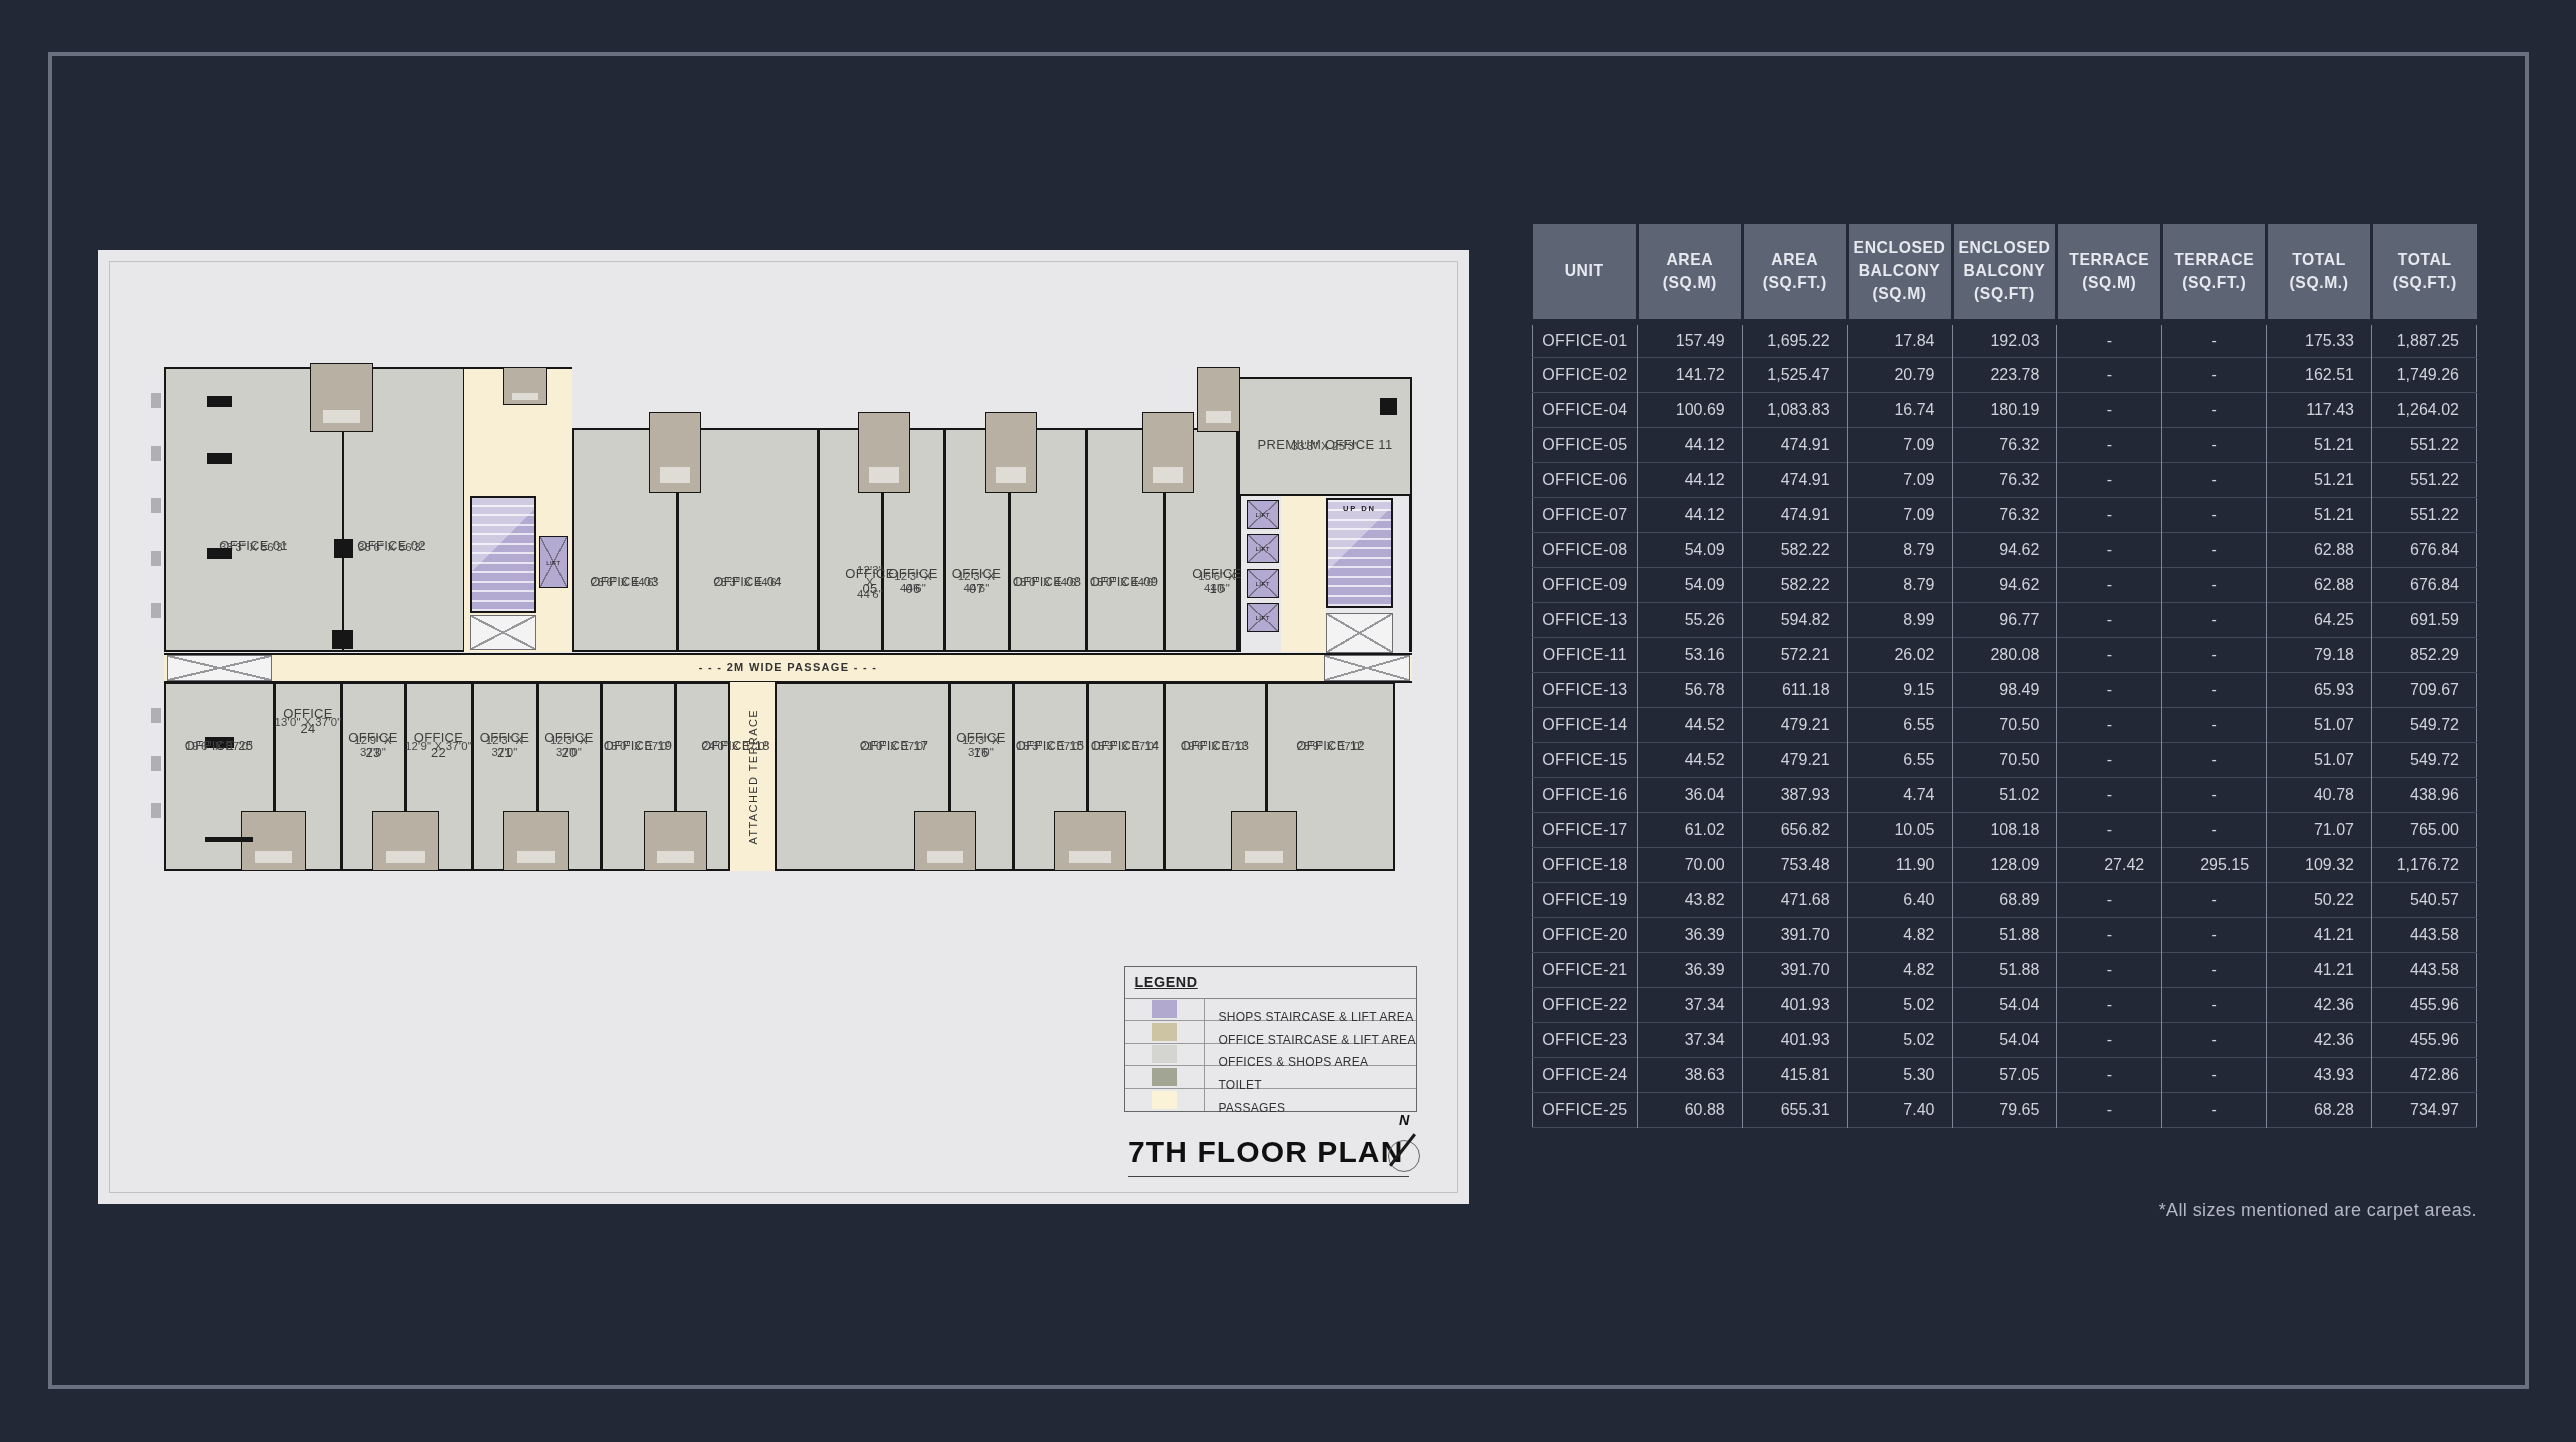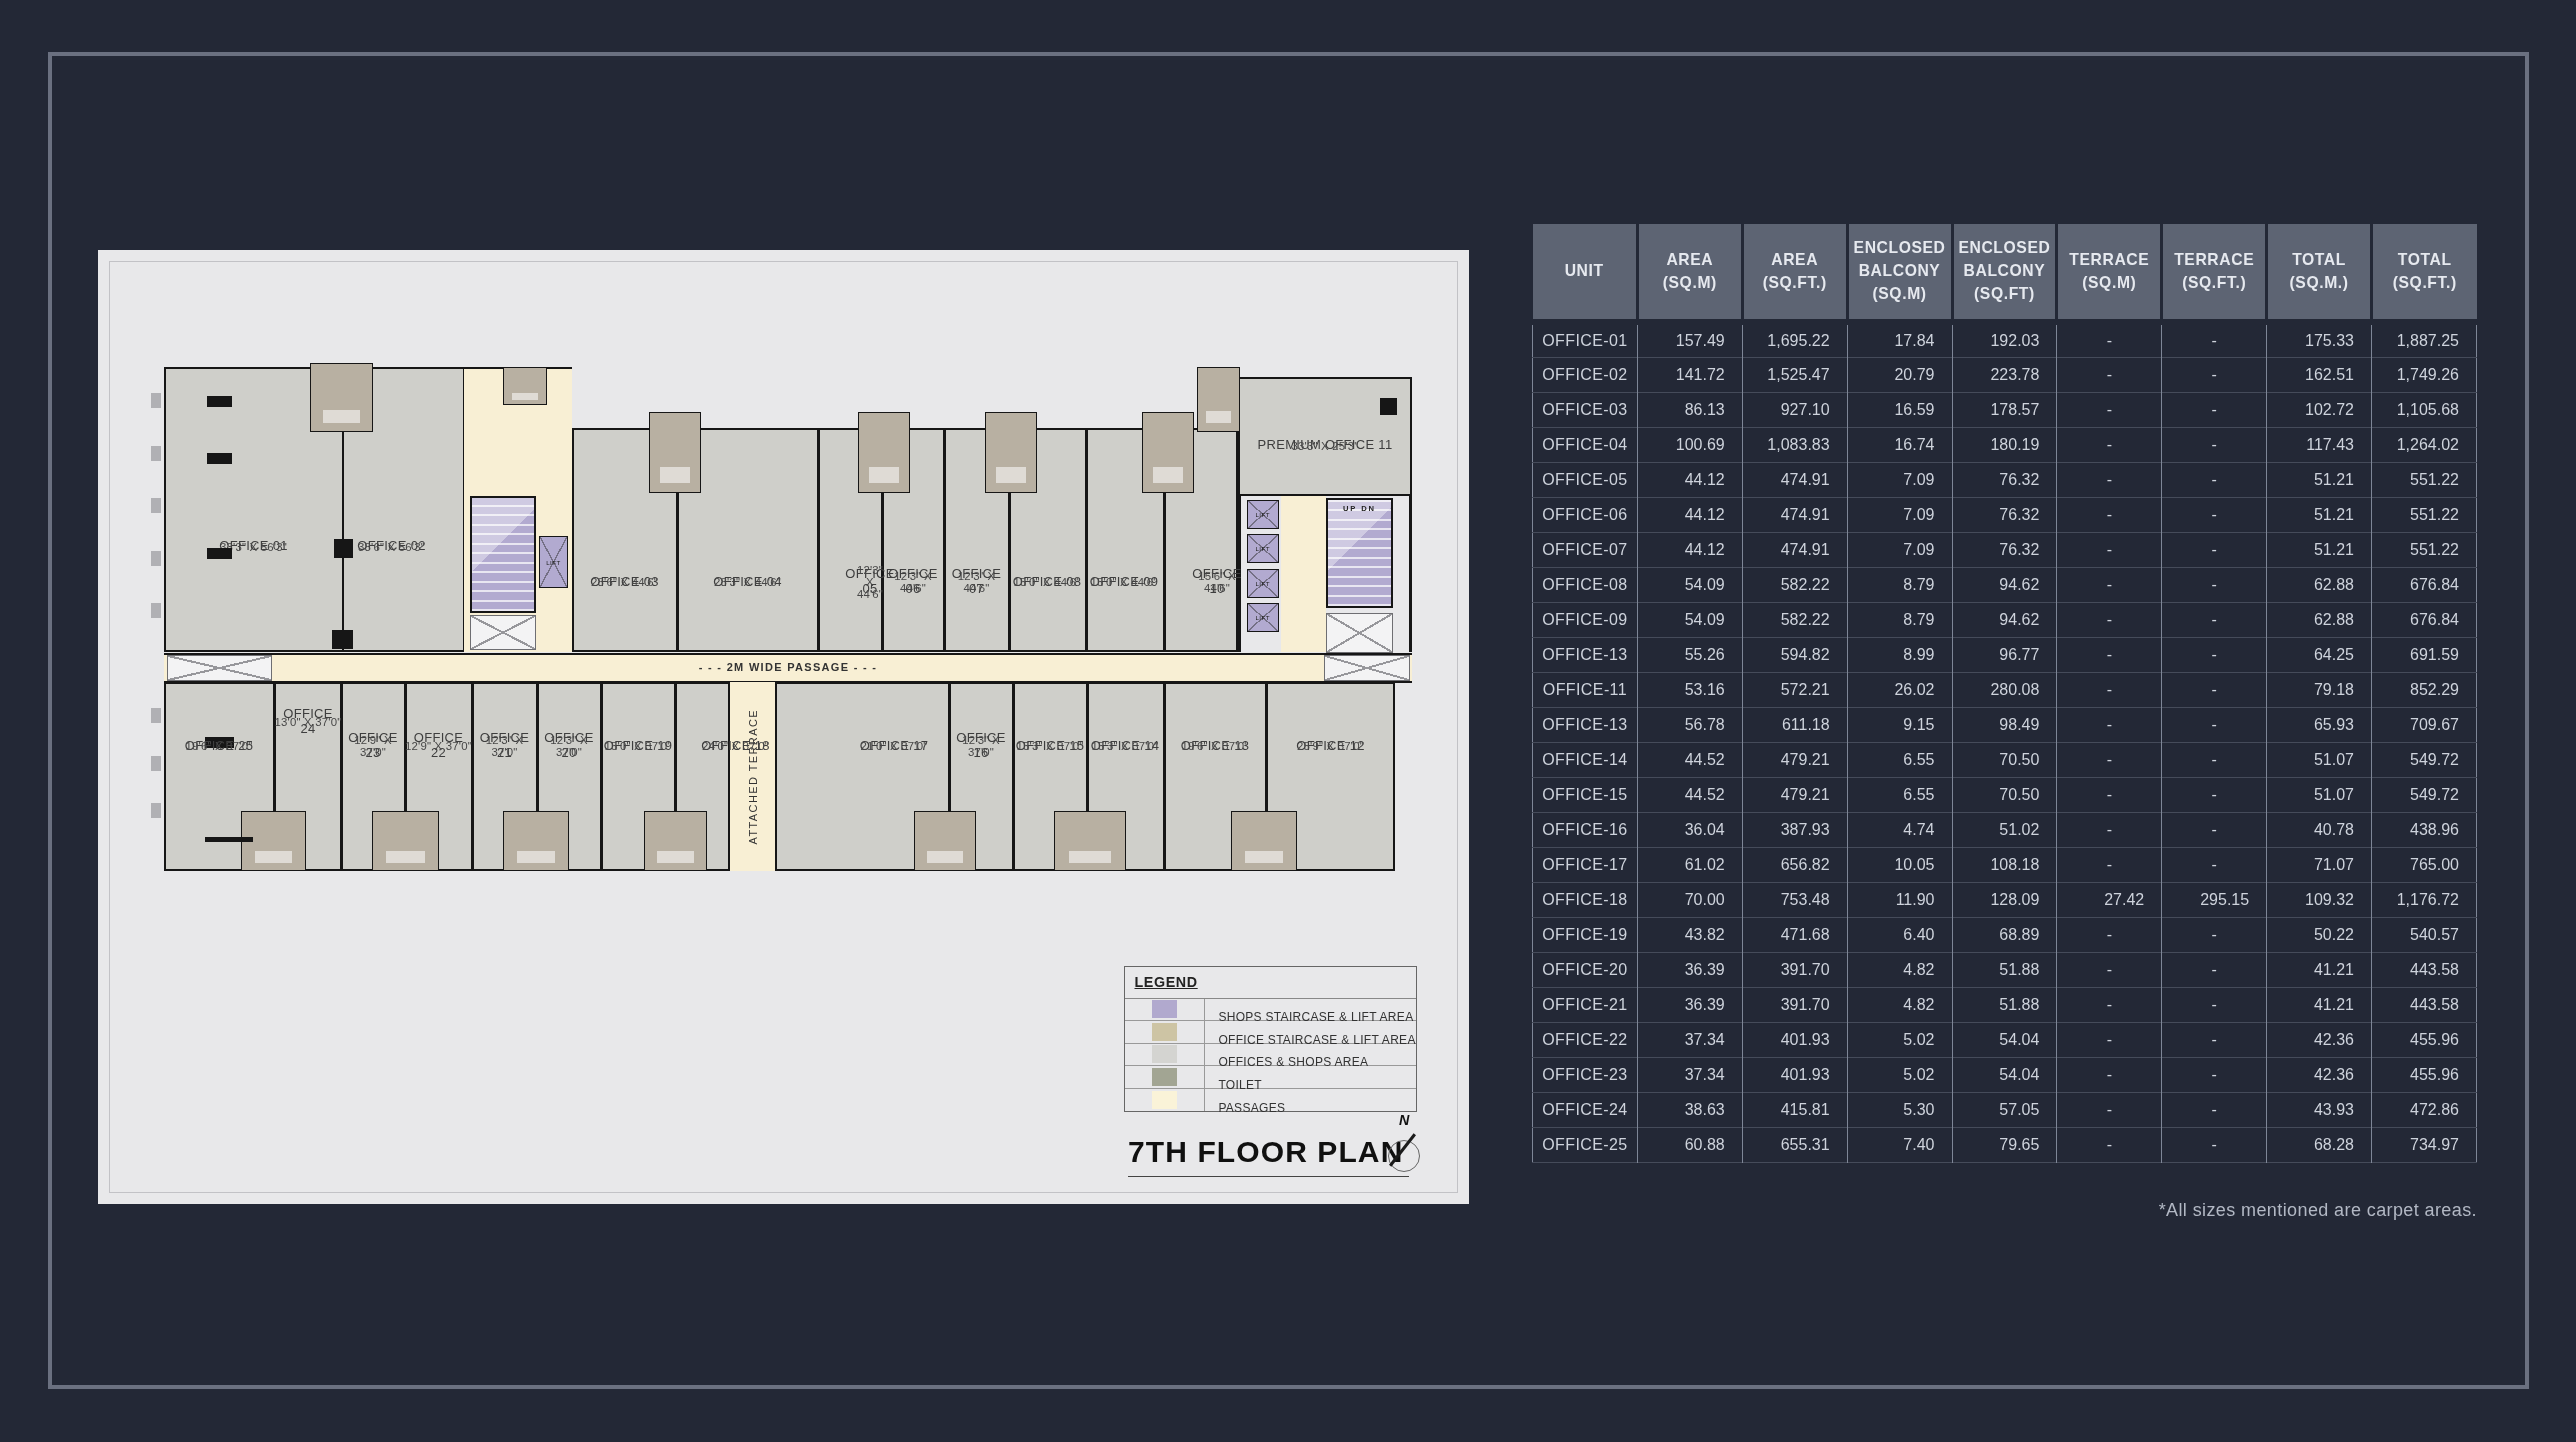--- a/index.html
+++ b/index.html
@@ -348,31 +348,20 @@
           <td class="num">141.72</td>
           <td class="num">1,525.47</td>
           <td class="num">20.79</td>
           <td class="num">223.78</td>
           <td class="dash">-</td>
           <td class="dash">-</td>
           <td class="num">162.51</td>
           <td class="num">1,749.26</td>
         </tr>
         <tr>
-          <td class="first">OFFICE-03</td>
-          <td class="num">86.13</td>
-          <td class="num">927.10</td>
-          <td class="num">16.59</td>
-          <td class="num">178.57</td>
-          <td class="dash">-</td>
-          <td class="dash">-</td>
-          <td class="num">102.72</td>
-          <td class="num">1,105.68</td>
-        </tr>
-        <tr>
           <td class="first">OFFICE-04</td>
           <td class="num">100.69</td>
           <td class="num">1,083.83</td>
           <td class="num">16.74</td>
           <td class="num">180.19</td>
           <td class="dash">-</td>
           <td class="dash">-</td>
           <td class="num">117.43</td>
           <td class="num">1,264.02</td>
         </tr>

